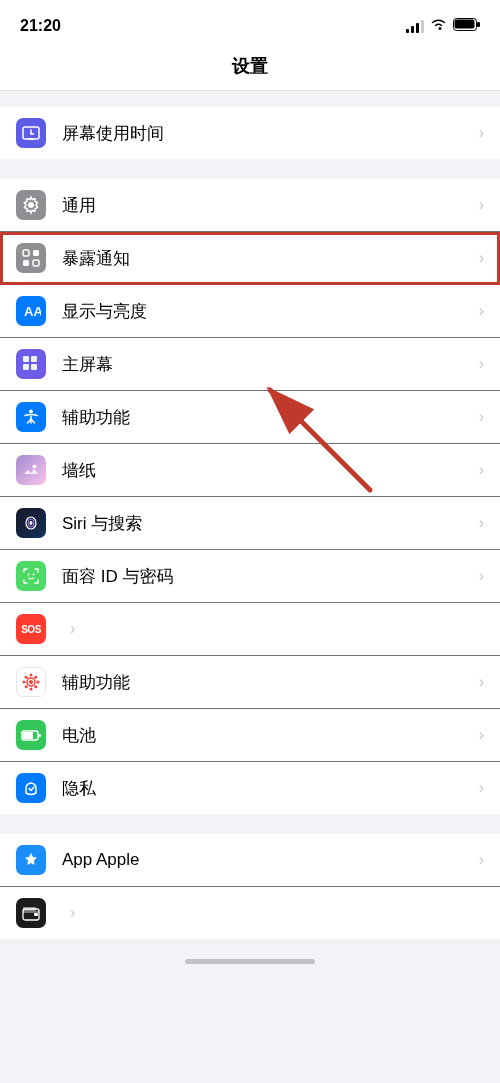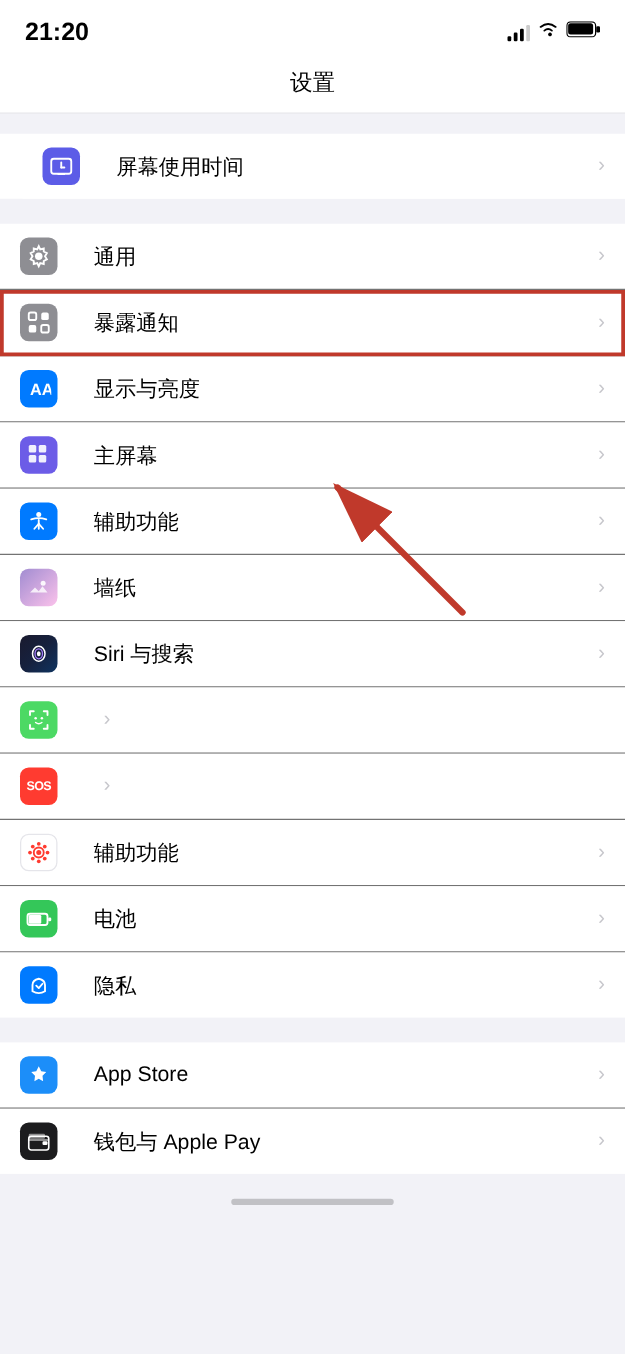--- a/index.html
+++ b/index.html
@@ -16,21 +16,21 @@
     
     .status-bar {
       display: flex;
       justify-content: space-between;
       align-items: center;
       padding: 14px 20px 6px 20px;
       background: #fff;
       height: 44px;
     }
     .status-time {
-      font-size: 20px;
+      font-size: 16px;
       font-weight: 600;
       color: #000;
     }
     .status-icons {
       display: flex;
       align-items: center;
       gap: 6px;
     }
     .signal-bars {
       display: flex;
@@ -42,21 +42,21 @@
       border-radius: 1px;
       width: 3px;
     }
 
     
     .page-title-bar {
       background: #fff;
       text-align: center;
       padding: 10px 0 12px;
       font-size: 18px;
-      font-weight: 400;
+      font-weight: 700;
       color: #000;
       border-bottom: 1px solid #e5e5ea;
     }
 
     
     .section {
       margin-top: 20px;
       background: #fff;
       border-radius: 10px;
       margin-left: 0;
@@ -74,21 +74,21 @@
       min-height: 52px;
     }
     .setting-row:last-child {
       border-bottom: none;
     }
 
     .row-icon {
       width: 30px;
       height: 30px;
       border-radius: 7px;
-      margin-right: 29px;
+      margin-right: 16px;
       flex-shrink: 0;
       display: flex;
       align-items: center;
       justify-content: center;
       font-size: 16px;
       color: #fff;
       overflow: hidden;
     }
 
     .row-label {
@@ -165,21 +165,21 @@
         <rect x="0.5" y="0.5" width="23" height="12" rx="3" ry="3" fill="none" stroke="#000" stroke-width="1"></rect>
         <rect x="24" y="4" width="3" height="5" rx="1" fill="#000"></rect>
         <rect x="1.5" y="1.5" width="20" height="9" rx="2" fill="#000"></rect>
       </svg>
     </div>
   </div>
 </div>
 
 <div class="page-title-bar">设置</div>
 
-<div class="section" style="margin: 16px 0 0 0; border-radius: 0; padding-left: 18px;">
+<div class="section" style="margin: 16px 0 0 0; border-radius: 0;">
   <div class="setting-row">
     <div class="row-icon icon-screentime">
       <svg width="20" height="20" viewBox="0 0 20 20">
         <rect x="2" y="4" width="16" height="12" rx="2" fill="none" stroke="#fff" stroke-width="1.5"></rect>
         <rect x="7" y="15.5" width="6" height="1.5" rx="0.5" fill="#fff"></rect>
         <line x1="10" y1="7" x2="10" y2="11" stroke="#fff" stroke-width="1.5" stroke-linecap="round"></line>
         <line x1="10" y1="11" x2="12.5" y2="11" stroke="#fff" stroke-width="1.5" stroke-linecap="round"></line>
       </svg>
     </div>
     <span class="row-label">屏幕使用时间</span>
@@ -278,20 +278,21 @@
       <svg width="20" height="20" viewBox="0 0 20 20">
         <path d="M6 3 L3 3 L3 6" stroke="#fff" stroke-width="1.5" fill="none" stroke-linecap="round" stroke-linejoin="round"></path>
         <path d="M14 3 L17 3 L17 6" stroke="#fff" stroke-width="1.5" fill="none" stroke-linecap="round" stroke-linejoin="round"></path>
         <path d="M6 17 L3 17 L3 14" stroke="#fff" stroke-width="1.5" fill="none" stroke-linecap="round" stroke-linejoin="round"></path>
         <path d="M14 17 L17 17 L17 14" stroke="#fff" stroke-width="1.5" fill="none" stroke-linecap="round" stroke-linejoin="round"></path>
         <circle cx="7.5" cy="8.5" r="1" fill="#fff"></circle>
         <circle cx="12.5" cy="8.5" r="1" fill="#fff"></circle>
         <path d="M7.5 12 Q10 14 12.5 12" stroke="#fff" stroke-width="1.2" fill="none" stroke-linecap="round"></path>
       </svg>
     </div>
+    <span class="row-label">面容 ID 与密码</span>
     <span class="row-chevron">›</span>
   </div>
 
   <div class="setting-row">
     <div class="row-icon icon-sos" style="font-size: 10px; font-weight: 800; color: #fff; letter-spacing: -0.5px;">SOS</div>
     <span class="row-chevron">›</span>
   </div>
 
   <div class="setting-row">
     <div class="row-icon" style="background: #fff; border: 1px solid #e5e5ea;">
@@ -337,34 +338,33 @@
 </div>
 
 <div class="section" style="margin: 20px 0 0 0; border-radius: 0;">
 
   <div class="setting-row">
     <div class="row-icon icon-appstore">
       <svg width="20" height="20" viewBox="0 0 20 20">
         <path d="M10 3 L12 7 L16 7.5 L13 10.5 L13.5 15 L10 13 L6.5 15 L7 10.5 L4 7.5 L8 7 Z" fill="#fff"></path>
       </svg>
     </div>
-    <span class="row-label">App Store</span>
+    <span class="row-label">App Apple</span>
     <span class="row-chevron">›</span>
   </div>
 
   <div class="setting-row" style="border-bottom: none;">
     <div class="row-icon" style="background: #1c1c1e;">
       <svg width="20" height="20" viewBox="0 0 20 20">
         <rect x="2" y="6" width="16" height="11" rx="2" fill="none" stroke="#fff" stroke-width="1.3"></rect>
         <rect x="2" y="4" width="13" height="4" rx="1" fill="#fff" opacity="0.5"></rect>
         <rect x="13" y="10" width="4" height="3" rx="1" fill="#fff"></rect>
         <line x1="2" y1="9" x2="18" y2="9" stroke="#fff" stroke-width="0.8"></line>
       </svg>
     </div>
-    <span class="row-label">钱包与 Apple Pay</span>
     <span class="row-chevron">›</span>
   </div>
 </div>
 
 <div style="display: flex; justify-content: center; padding: 20px 0 10px; background: transparent;">
   <div style="width: 130px; height: 5px; background: #000; border-radius: 3px; opacity: 0.2;"></div>
 </div>
 
 <svg class="arrow-overlay" viewBox="0 0 500 1083" xmlns="http://www.w3.org/2000/svg">
 

